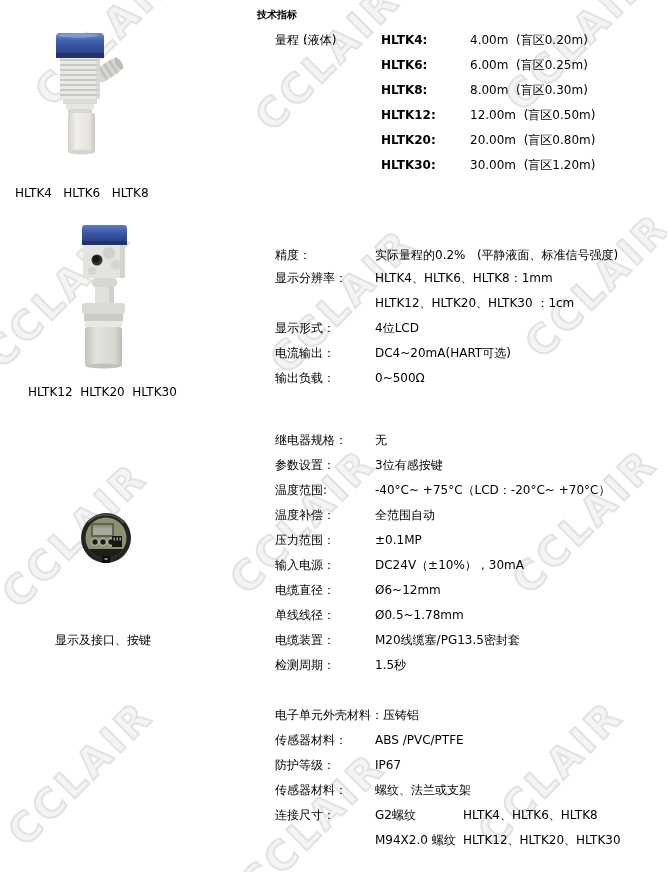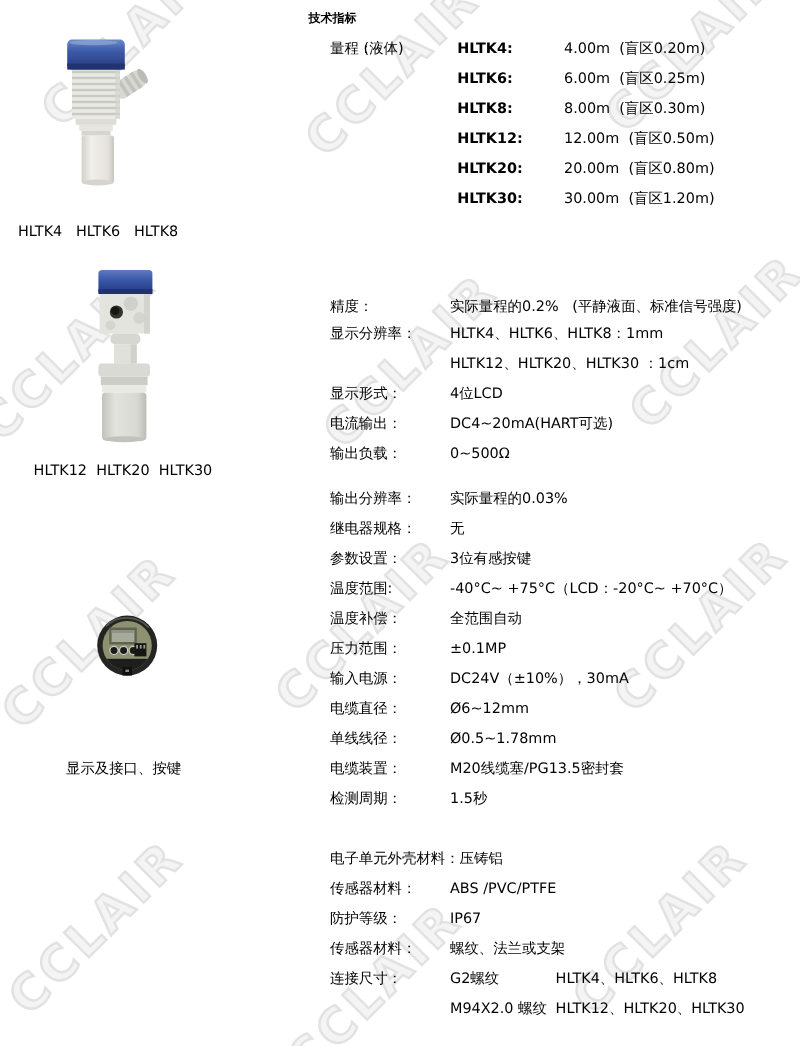--- a/index.html
+++ b/index.html
@@ -212,24 +212,20 @@
   </div>
   <div class="r" style="top:341px">
     <span class="c0">电流输出：</span>
     <span class="cv">DC4~20mA(HART可选)</span>
   </div>
   <div class="r" style="top:366px">
     <span class="c0">输出负载：</span>
     <span class="cv">0~500Ω</span>
   </div>
 
-  <div class="r" style="top:403px">
-    <span class="c0">输出分辨率：</span>
-    <span class="cv">实际量程的0.03%</span>
-  </div>
   <div class="r" style="top:428px">
     <span class="c0">继电器规格：</span>
     <span class="cv">无</span>
   </div>
   <div class="r" style="top:453px">
     <span class="c0">参数设置：</span>
     <span class="cv">3位有感按键</span>
   </div>
   <div class="r" style="top:478px">
     <span class="c0">温度范围:</span>

